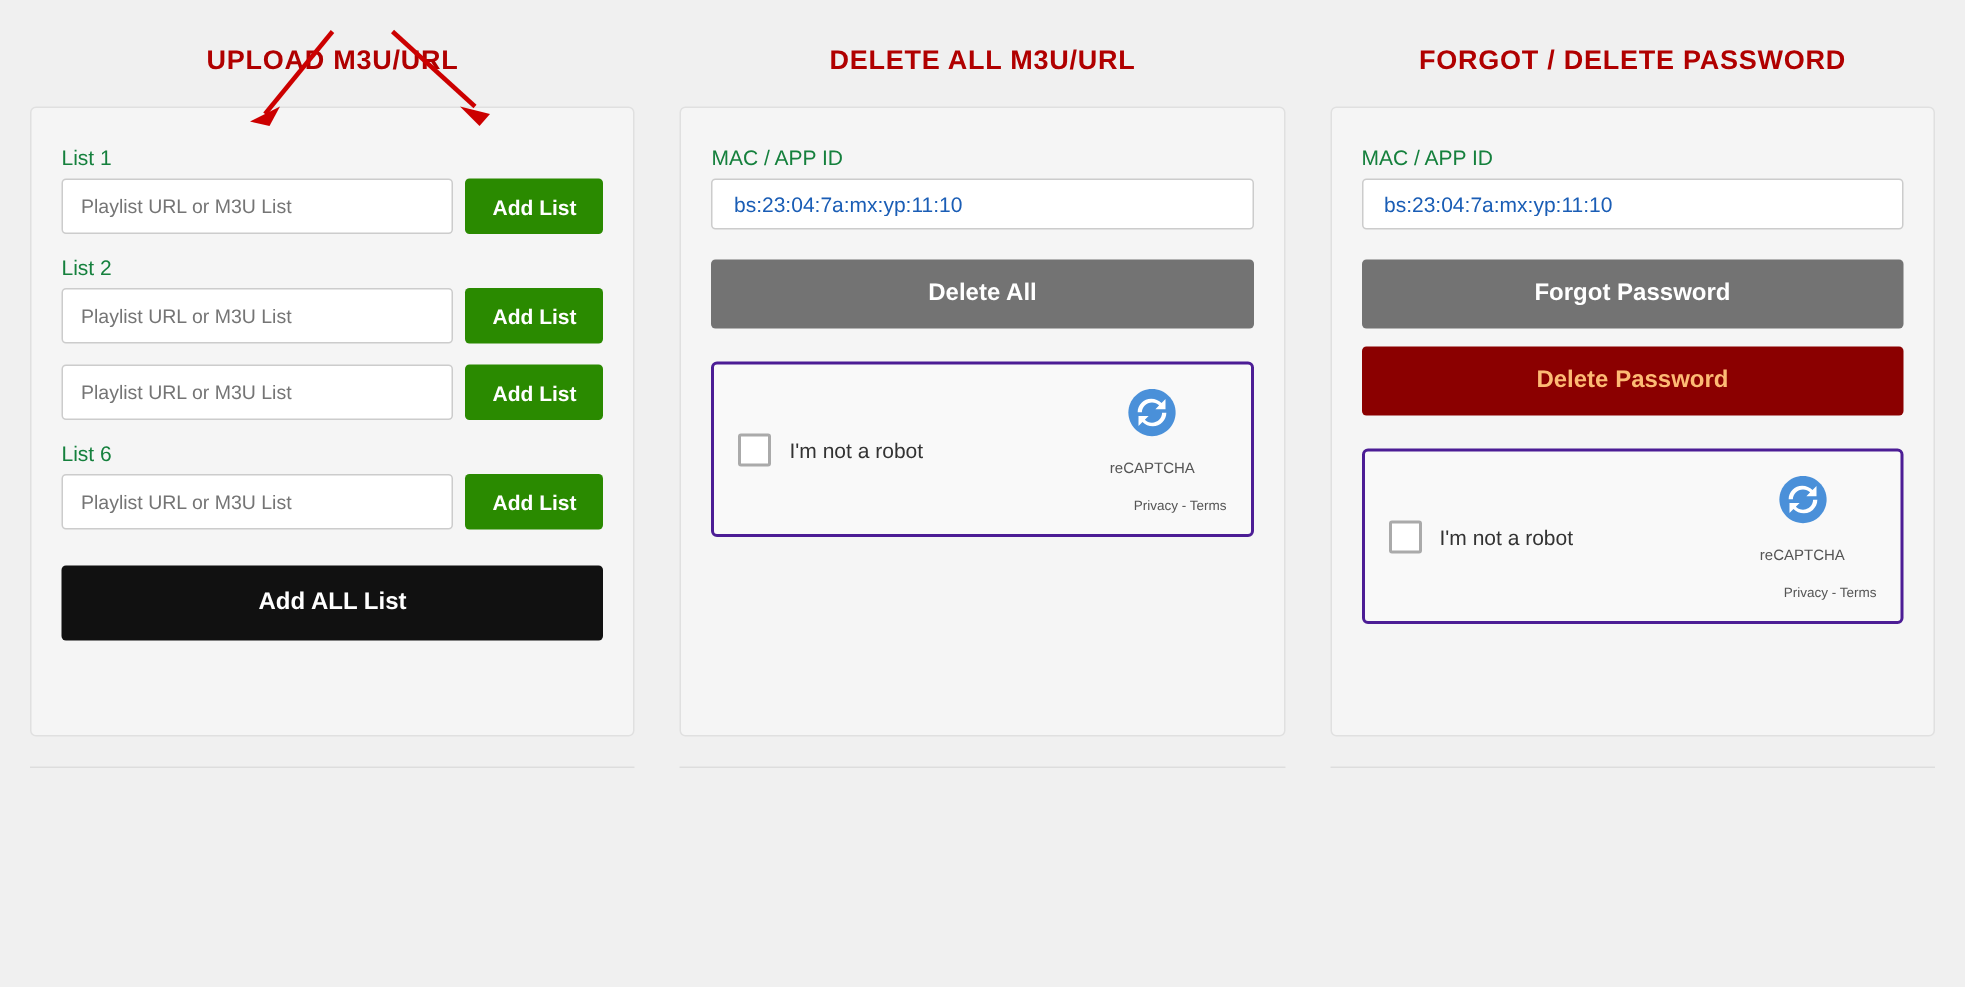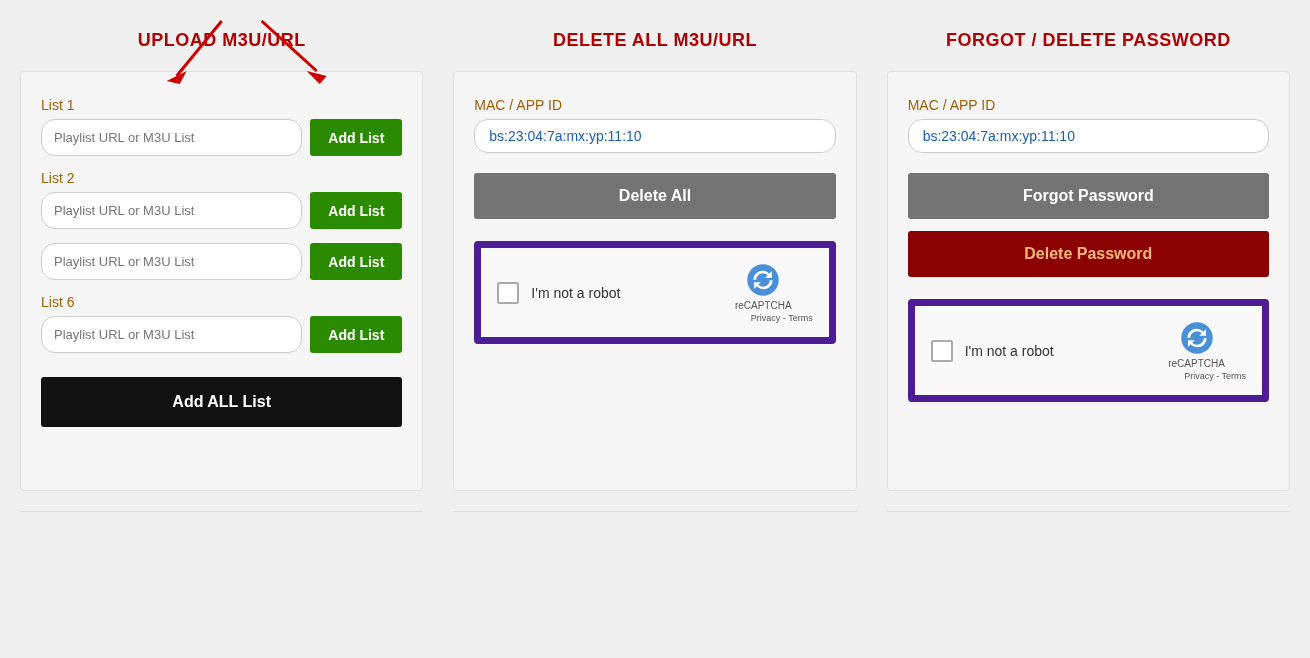--- a/index.html
+++ b/index.html
@@ -42,36 +42,36 @@
       background: #f5f5f5;
       border: 1px solid #e0e0e0;
       border-radius: 4px;
       padding: 25px 20px;
       width: 100%;
       min-height: 420px;
     }
 
     .field-label {
       font-size: 14px;
-      color: #a16207;
+      color: #15803d;
       margin-bottom: 6px;
       display: block;
     }
 
     .input-row {
       display: flex;
       gap: 8px;
       margin-bottom: 14px;
     }
 
     .text-input {
       flex: 1;
       padding: 10px 12px;
       border: 1px solid #ccc;
-      border-radius: 14px;
+      border-radius: 3px;
       font-size: 13px;
       color: #999;
       background: #fff;
       outline: none;
     }
 
     .text-input.mac-input {
       width: 100%;
       color: #1a5db5;
       font-size: 14px;
@@ -124,21 +124,21 @@
       border-radius: 3px;
       padding: 16px;
       font-size: 16px;
       font-weight: bold;
       cursor: pointer;
       width: 100%;
       margin-top: 10px;
     }
 
     .captcha-box {
-      border: 7px solid #4c1d95;
+      border: 2px solid #4c1d95;
       border-radius: 4px;
       background: #f9f9f9;
       padding: 14px 16px;
       display: flex;
       align-items: center;
       justify-content: space-between;
       margin-top: 10px;
     }
 
     .captcha-left {
@@ -158,21 +158,21 @@
 
     .captcha-label {
       font-size: 14px;
       color: #333;
     }
 
     .captcha-right {
       display: flex;
       flex-direction: column;
       align-items: center;
-      gap: 2px;
+      gap: 14px;
     }
 
     .recaptcha-logo {
       width: 36px;
       height: 36px;
     }
 
     .captcha-brand {
       font-size: 10px;
       color: #555;

